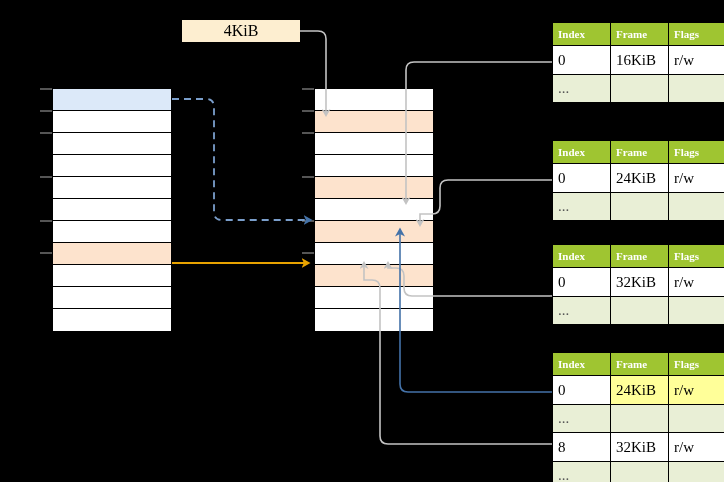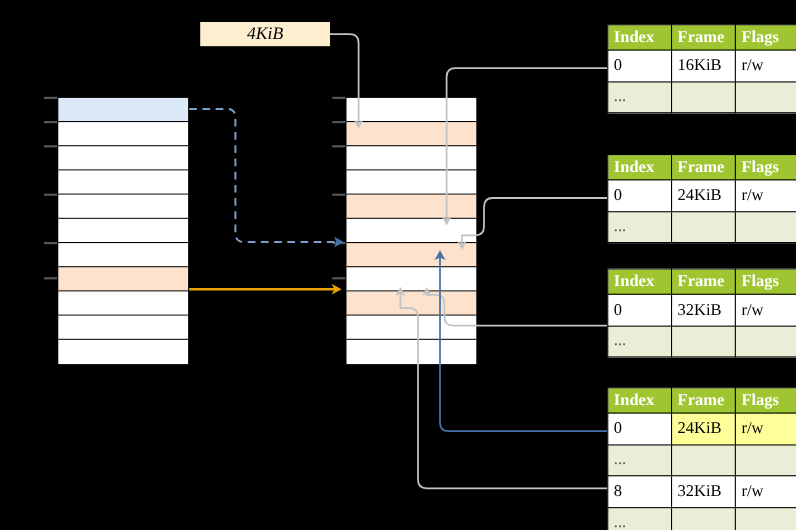--- a/index.html
+++ b/index.html
@@ -40,21 +40,21 @@
     position:absolute;
     border-collapse:collapse;
     border:1.6px solid #000;
     table-layout:fixed;
     background:#fff;
   }
   .ptable th{
     background:#9fc531;
     color:#ffffff;
     font-weight:bold;
-    font-size:15px;
+    font-size:11px;
     text-align:left;
     padding:2px 5px;
     border:1.2px solid #000;
     height:23px;
     box-sizing:border-box;
   }
   .ptable td{
     background:#ffffff;
     color:#000;
     font-size:15px;
@@ -75,21 +75,21 @@
   .ptable .c-frame{width:58px;}
   .ptable .c-flags{width:71px;}
 
   svg.wires{position:absolute;left:0;top:0;width:724px;height:482px;pointer-events:none;}
 </style>
 </head>
 <body>
 
 <div class="canvas">
 
-  <div class="sizelabel" style="left:182px;top:20px;width:118px;height:22px;font-style:italic;">4KiB</div>
+  <div class="sizelabel" style="left:182px;top:20px;width:118px;height:22px;">4KiB</div>
 
   <div class="memcol" style="left:52px;top:88px;width:120px;height:242px;">
     <div class="cell blue" style="height:22px;"></div>
     <div class="cell" style="height:22px;"></div>
     <div class="cell" style="height:22px;"></div>
     <div class="cell" style="height:22px;"></div>
     <div class="cell" style="height:22px;"></div>
     <div class="cell" style="height:22px;"></div>
     <div class="cell" style="height:22px;"></div>
     <div class="cell peach" style="height:22px;"></div>

